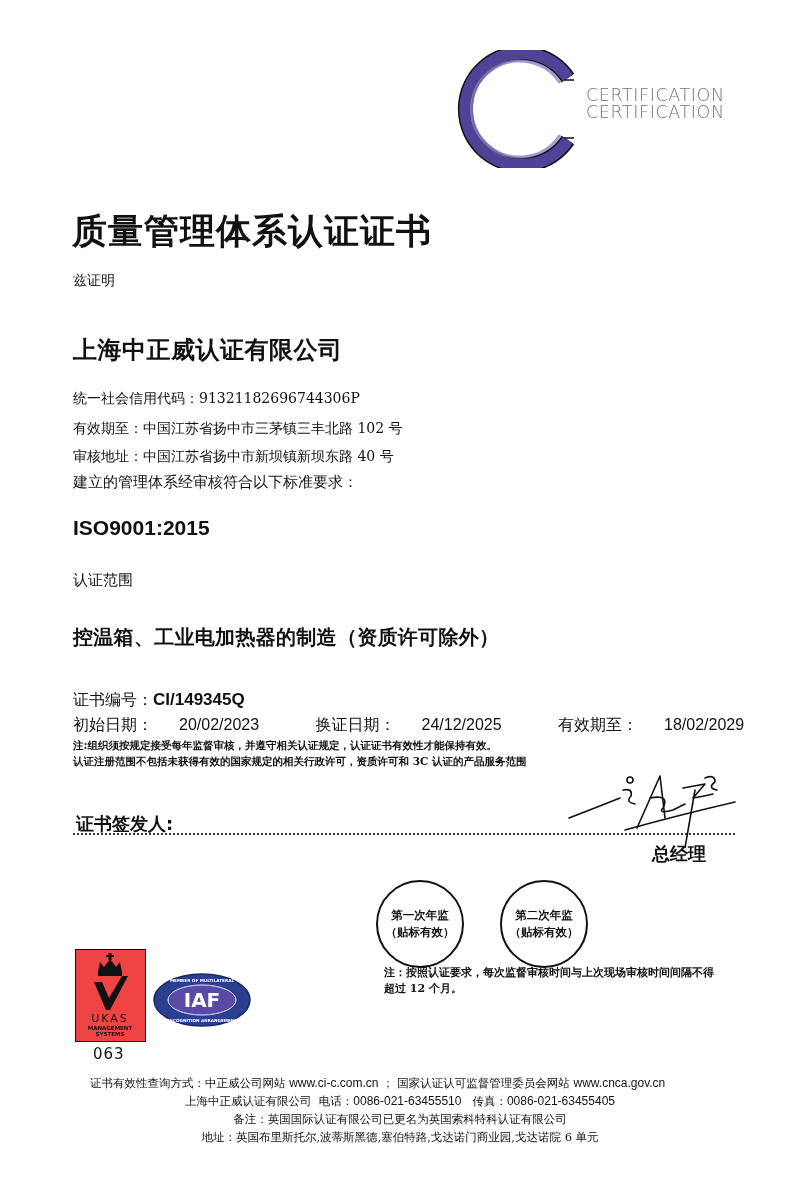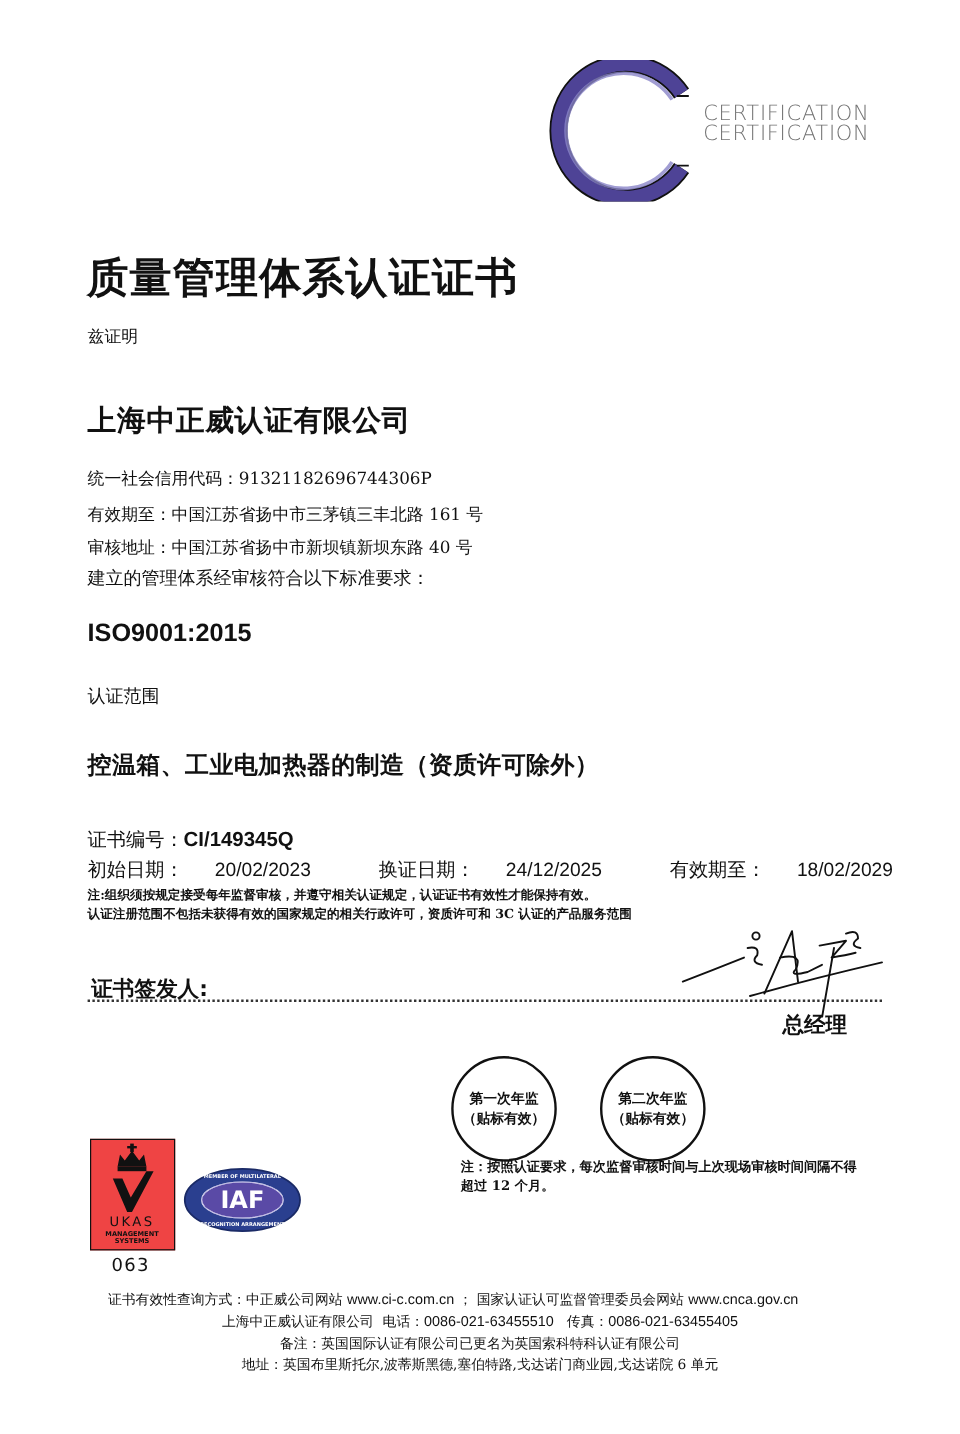--- a/index.html
+++ b/index.html
@@ -68,21 +68,21 @@
 </div>
 
 <div class="abs title">质量管理体系认证证书</div>
 <div class="abs hereby serif-sm">兹证明</div>
 
 <div class="abs company">上海中正威认证有限公司</div>
 <div class="abs info info1">
   <span>统一社会信用代码：</span><span>91321182696744306P</span>
 </div>
 <div class="abs info info2">
-  <span>有效期至：</span><span>中国江苏省扬中市三茅镇三丰北路 161 号</span>
+  <span>有效期至：</span><span>中国江苏省扬中市三茅镇三丰北路 102 号</span>
 </div>
 <div class="abs info info3">
   <span>审核地址：</span><span>中国江苏省扬中市新坝镇新坝东路 40 号</span>
 </div>
 
 <div class="abs req">建立的管理体系经审核符合以下标准要求：</div>
 <div class="abs standard">ISO9001:2015</div>
 <div class="abs scope-label">认证范围</div>
 <div class="abs scope">控温箱、工业电加热器的制造（资质许可除外）</div>
 

